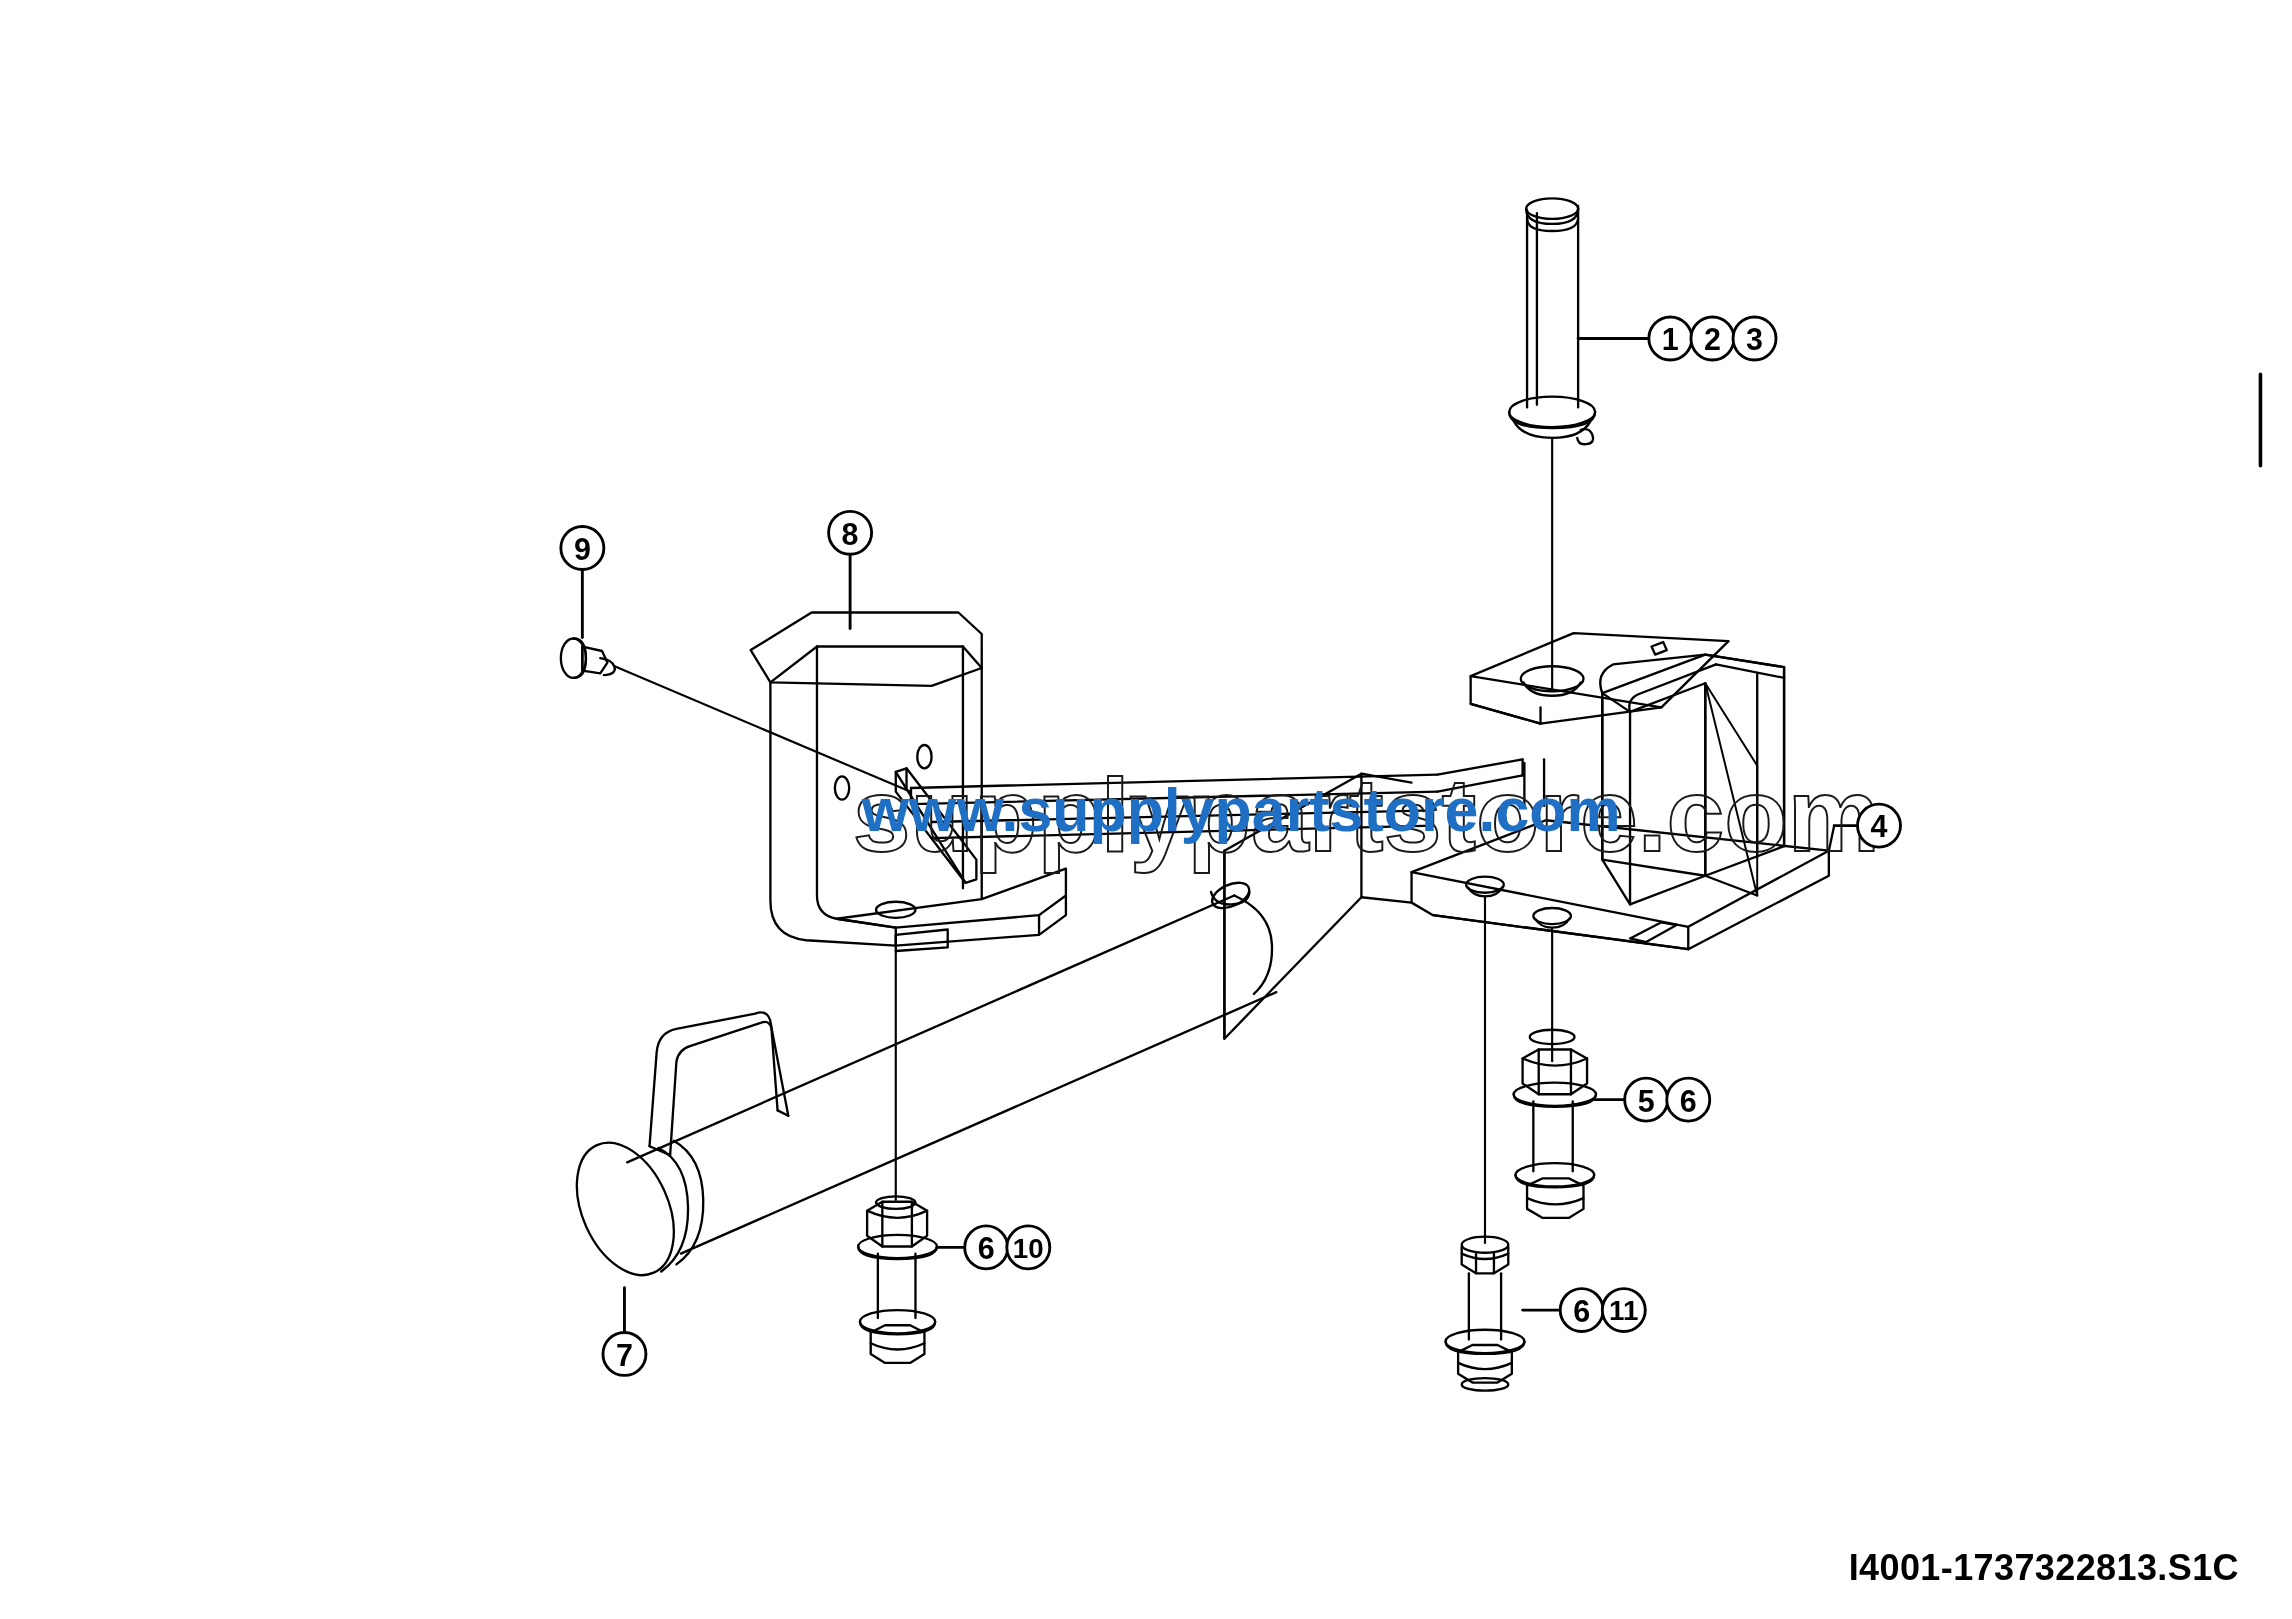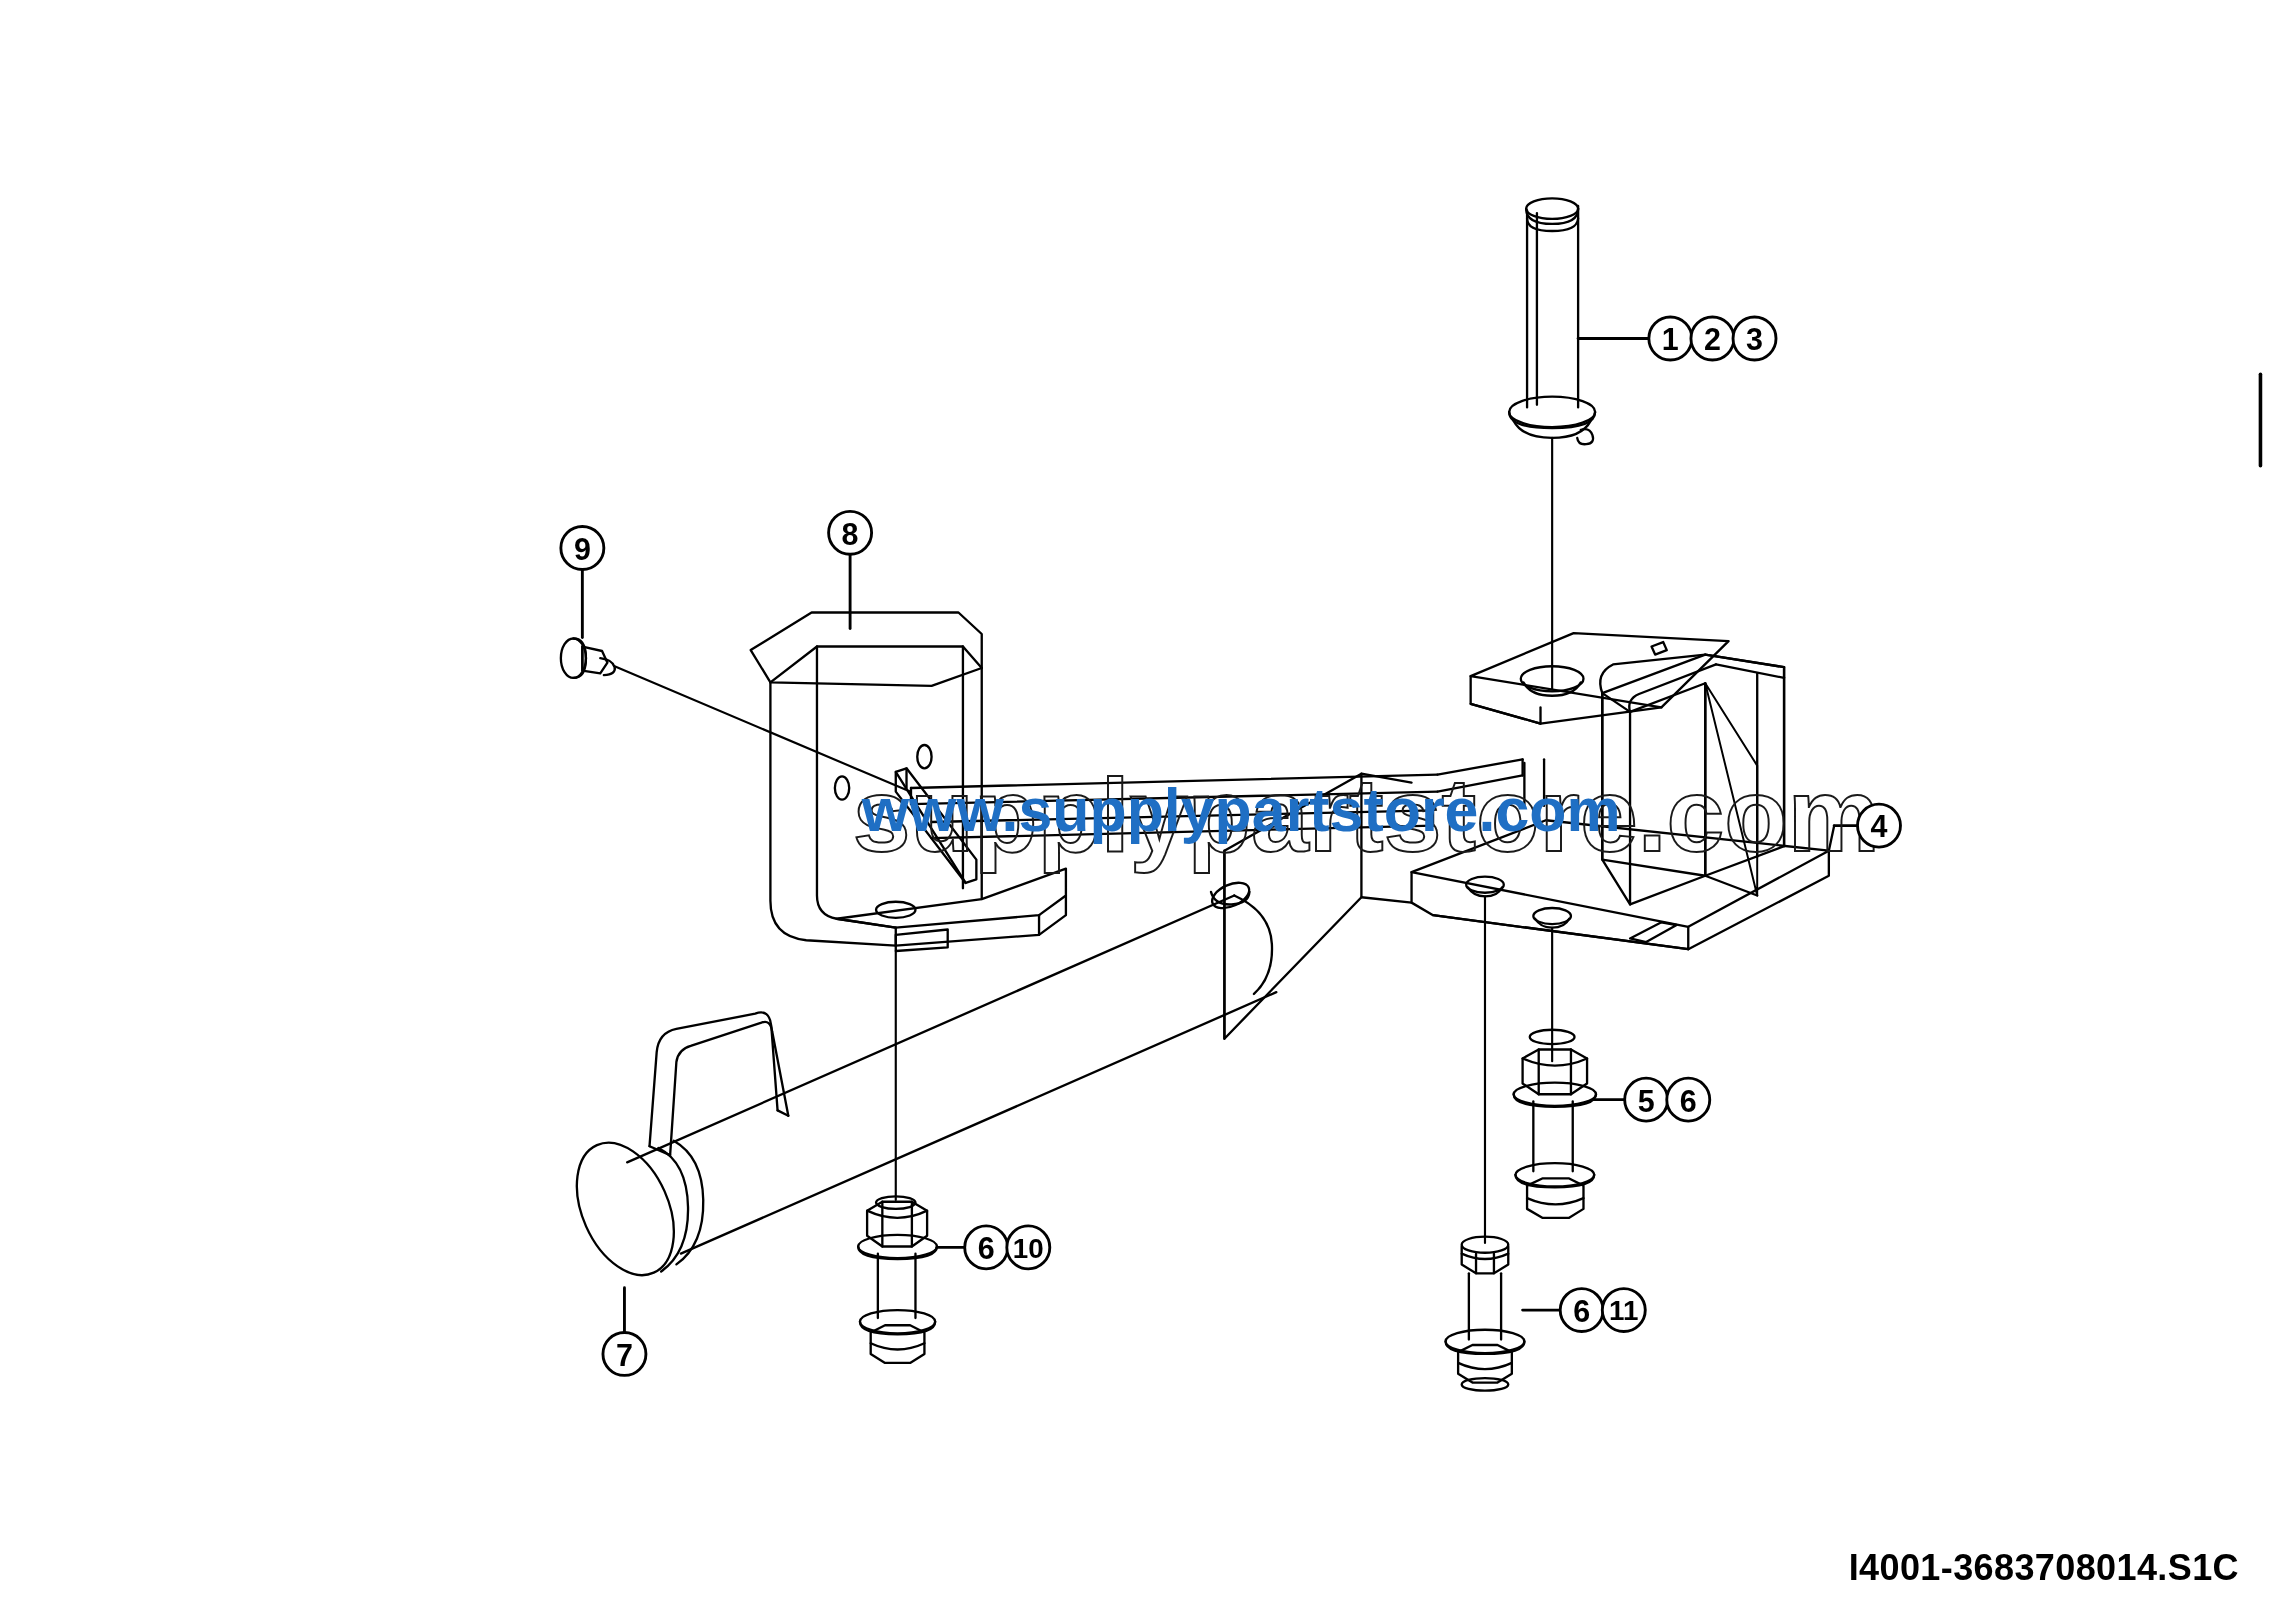--- a/index.html
+++ b/index.html
@@ -317,16 +317,16 @@
         <circle cx="949" cy="595" r="24" fill="#fff" stroke="#000" stroke-width="3.2"></circle>
         <text class="calloutnum" x="949" y="596" font-size="34">8</text>
       </g>
       <g>
         <circle cx="650" cy="612" r="24" fill="#fff" stroke="#000" stroke-width="3.2"></circle>
         <text class="calloutnum" x="650" y="613" font-size="34">9</text>
       </g>
     </g>
   </svg>
 
-  <div class="dcode">I4001-3683708014.S1C</div>
+  <div class="dcode">I4001-1737322813.S1C</div>
 
 </div>
 
 
 </body></html>

